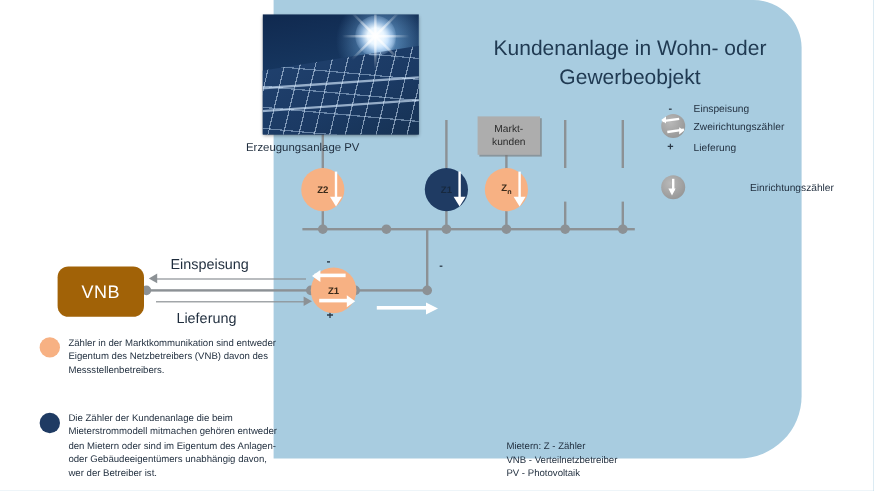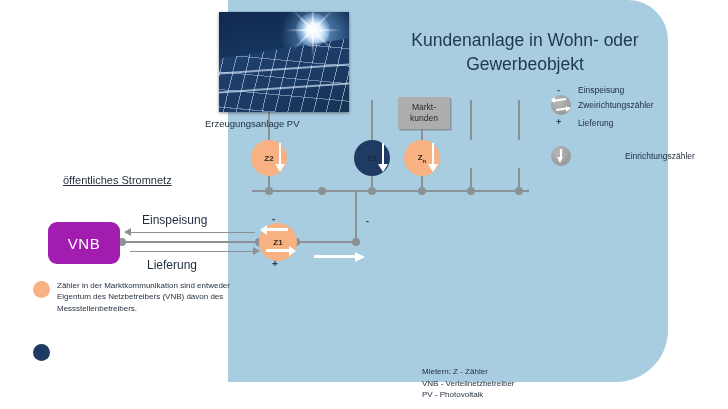--- a/index.html
+++ b/index.html
@@ -65,21 +65,21 @@
     font-size:17.5px;line-height:24px;color:#203a52;margin-left:38px;
   }
   .lbl-pv{left:205px;top:118px;font-size:9.5px;color:#1f2d3d;}
   .lbl-netz{left:63px;top:174px;font-size:11px;color:#1f2d3d;text-decoration:underline;}
   .lbl-einsp{left:142px;top:213px;font-size:12px;color:#1f2d3d;}
   .lbl-liefer{left:147px;top:258px;font-size:12px;color:#1f2d3d;}
 
   
   .vnb{
     position:absolute;left:48px;top:222px;width:72px;height:42px;
-    background:#a21caf;border-radius:9px;
+    background:#a16207;border-radius:9px;
     display:flex;align-items:center;justify-content:center;
     color:#ffffff;font-size:15px;letter-spacing:.5px;
   }
 
   
   .wire{position:absolute;background:#8c9195;}
   .h{height:1.6px;}
   .v{width:1.6px;}
   .node{position:absolute;width:8px;height:8px;border-radius:50%;background:#8c9195;}
 
@@ -210,21 +210,20 @@
     <div class="star">
       <i style="transform:translate(-50%,-50%) rotate(0deg);"></i>
       <i style="transform:translate(-50%,-50%) rotate(45deg);"></i>
       <i style="transform:translate(-50%,-50%) rotate(90deg);"></i>
       <i style="transform:translate(-50%,-50%) rotate(135deg);"></i>
     </div>
   </div>
 
   <div class="t title">Kundenanlage in Wohn- oder Gewerbeobjekt</div>
   <div class="t lbl-pv">Erzeugungsanlage PV</div>
-  <div class="t lbl-netz">öffentliches Stromnetz</div>
   <div class="t lbl-einsp">Einspeisung</div>
   <div class="t lbl-liefer">Lieferung</div>
 
   <div class="vnb">
     <span>VNB</span>
   </div>
 
   <div class="mk-box">
     <span>Markt-</span>
     <span>kunden</span>
@@ -290,20 +289,21 @@
   <div class="lg-dn" style="left:551px;top:146px;">
     <div class="s"></div>
       <div class="h"></div>
   </div>
   <div class="t lg-item" style="left:581px;top:151px;margin-left:44px;">Einrichtungszähler</div>
 
   <div class="bullet orange" style="left:33px;top:281px;"></div>
   <div class="legend-text" style="left:57px;top:280px;width:180px;">Zähler in der Marktkommunikation sind entweder Eigentum des Netzbetreibers (VNB) davon des Messstellenbetreibers.</div>
 
   <div class="bullet navy" style="left:33px;top:344px;"></div>
+  <div class="legend-text" style="left:57px;top:343px;width:180px;">Die Zähler der Kundenanlage die beim Mieterstrommodell mitmachen gehören entweder den Mietern oder sind im Eigentum des Anlagen- oder Gebäudeeigentümers unabhängig davon, wer der Betreiber ist.</div>
 
   <div class="legende-box" style="left:422px;top:366px;">
     <div>Mietern: Z - Zähler</div>
     <div>VNB - Verteilnetzbetreiber</div>
     <div>PV - Photovoltaik</div>
   </div>
 
 </div>
 
 </body></html>

